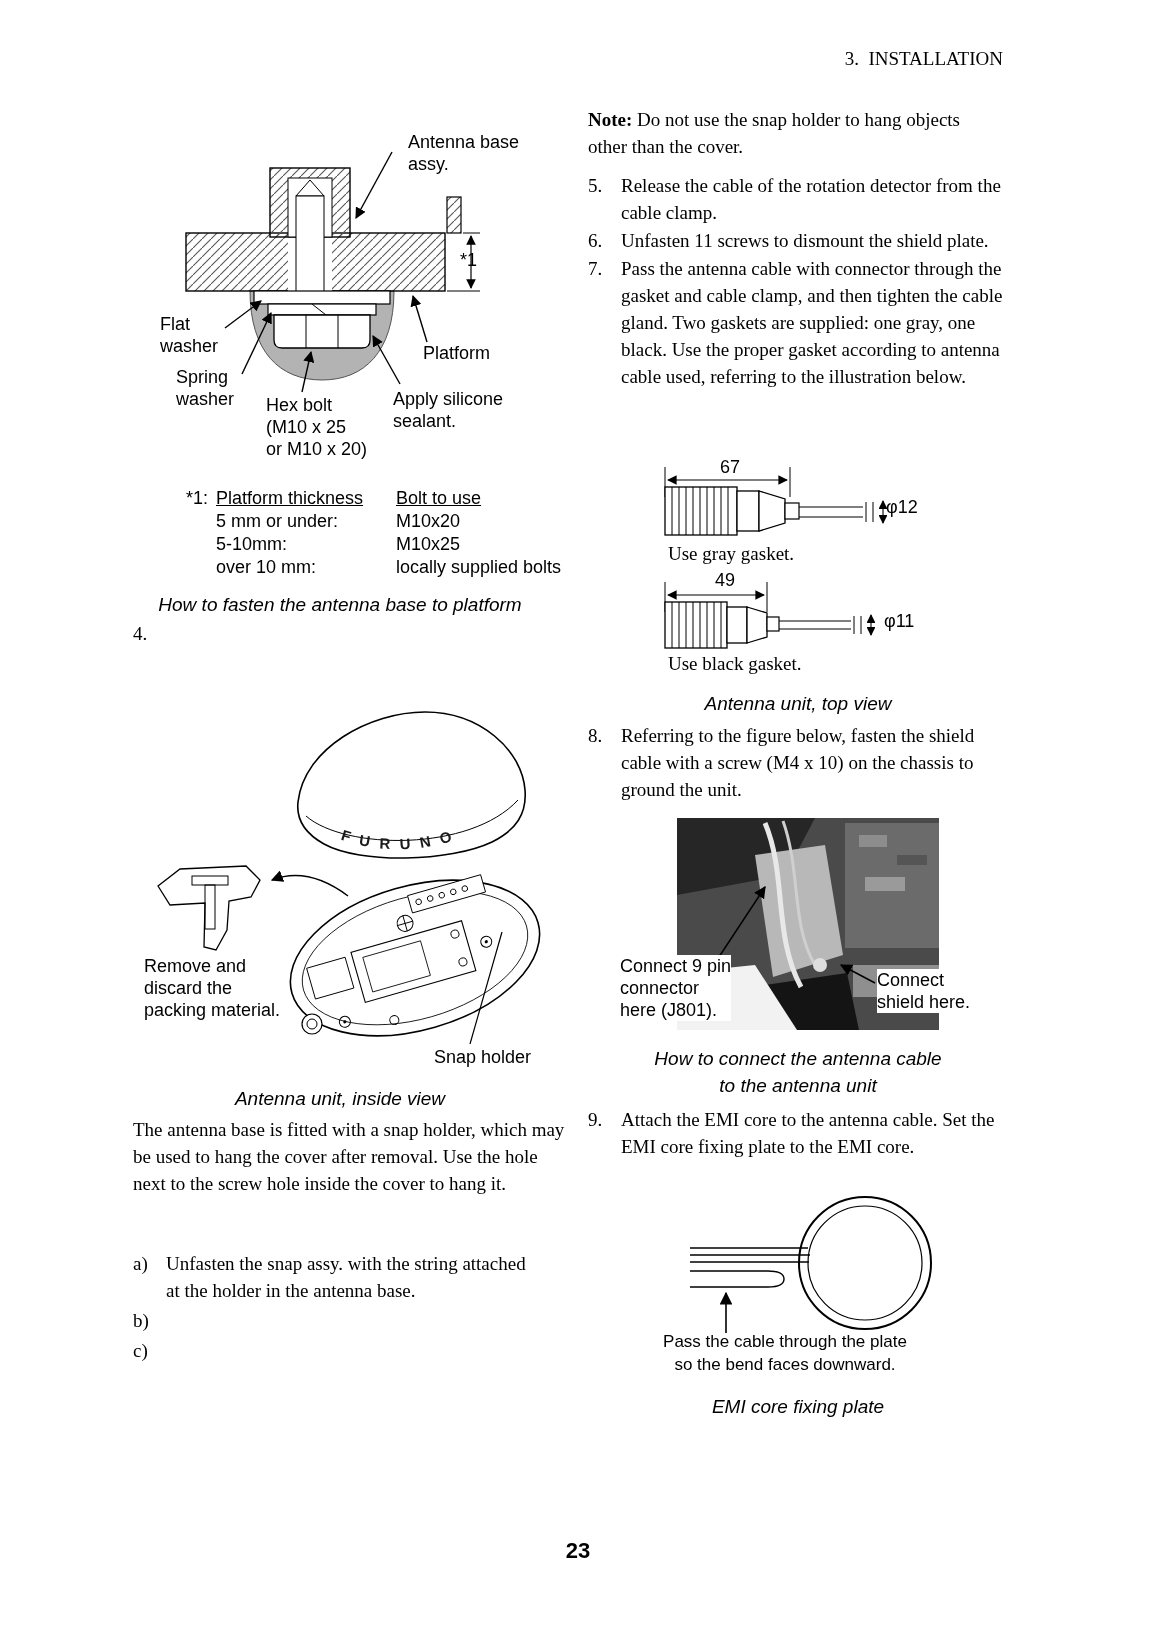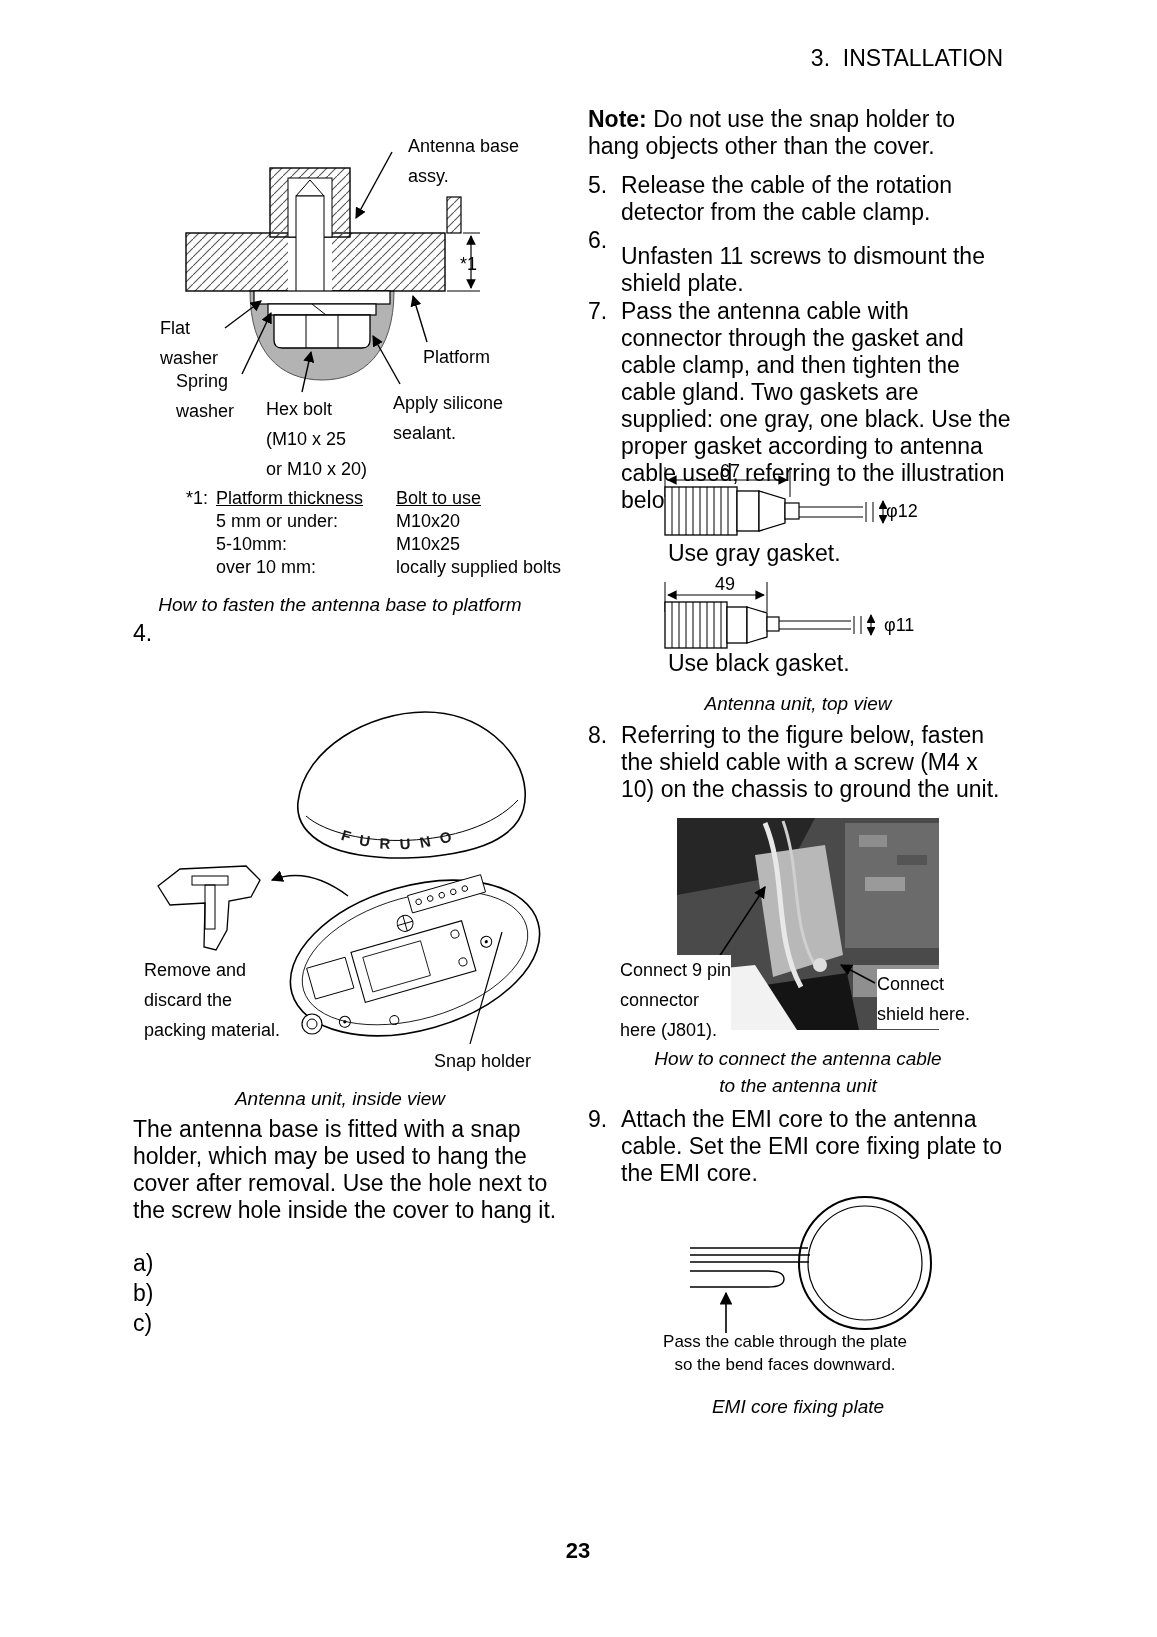--- a/index.html
+++ b/index.html
@@ -1,20 +1,20 @@
 <!DOCTYPE html>
 <html><head>
 <meta charset="utf-8">
 <style>
   * { margin:0; padding:0; box-sizing:border-box; }
   html,body { width:1157px; height:1637px; }
   body { background:#fff; color:#000; font-family:"Liberation Sans", sans-serif; position:relative; overflow:hidden; }
   .abs { position:absolute; }
-  .t19 { font-size:23px; line-height:27px; }
-  .lbl { font-size:18px; line-height:30px; }
+  .t19 { font-size:19px; line-height:27px;font-family:Liberation Serif, serif; }
+  .lbl { font-size:18px; line-height:22px; }
   .tbl { font-size:18px; line-height:23px; }
   .t17c { font-size:17px; line-height:23px; text-align:center; }
   .cap { font-size:19px; line-height:27px; font-style:italic; }
   .center { text-align:center; }
   .right { text-align:right; }
   .pre { white-space:pre-line; }
   .b { font-weight:bold; }
   .u { text-decoration:underline; }
   .flexstep { display:flex; }
   .num { flex:0 0 33px; }
@@ -155,20 +155,21 @@
 packing material.</div>
 <div class="abs lbl" style="left:434px; top:1046px;">Snap holder</div>
 
 <div class="abs cap center" style="left:130px; top:1085px; width:420px;">Antenna unit, inside view</div>
 
 <div class="abs t19" style="left:133px; top:1116px; width:435px;">The antenna base is fitted with a snap holder, which may be used to hang the cover after removal. Use the hole next to the screw hole inside the cover to hang it.</div>
 
 <div class="abs" style="left:133px; top:1250px; width:430px;">
   <div class="t19 flexstep" style="margin-bottom:3px;">
     <div class="num">a)</div>
+    <div style="width:375px;">Unfasten the snap assy. with the string attached at the holder in the antenna base.</div>
   </div>
   <div class="t19 flexstep" style="margin-bottom:3px;">
     <div class="num">b)</div>
   </div>
   <div class="t19 flexstep">
     <div class="num">c)</div>
   </div>
 </div>
 
 <div class="abs t19" style="left:588px; top:106px; width:400px;">
@@ -176,21 +177,21 @@
   <span>Do not use the snap holder to hang objects other than the cover.</span>
 </div>
 
 <div class="abs" style="left:588px; top:172px; width:430px;">
   <div class="t19 flexstep" style="margin-bottom:1px;">
     <div class="num">5.</div>
     <div style="width:395px;">Release the cable of the rotation detector from the cable clamp.</div>
   </div>
   <div class="t19 flexstep" style="margin-bottom:1px;">
     <div class="num">6.</div>
-    <div style="width:395px;margin-top:16px;">Unfasten 11 screws to dismount the shield plate.</div>
+    <div style="width:395px;">Unfasten 11 screws to dismount the shield plate.</div>
   </div>
   <div class="t19 flexstep">
     <div class="num">7.</div>
     <div style="width:395px;">Pass the antenna cable with connector through the gasket and cable clamp, and then tighten the cable gland. Two gaskets are supplied: one gray, one black. Use the proper gasket according to antenna cable used, referring to the illustration below.</div>
   </div>
 </div>
 
 <svg class="abs" style="left:655px; top:455px;" width="345" height="215" viewBox="0 0 345 215">
 
   <g>

